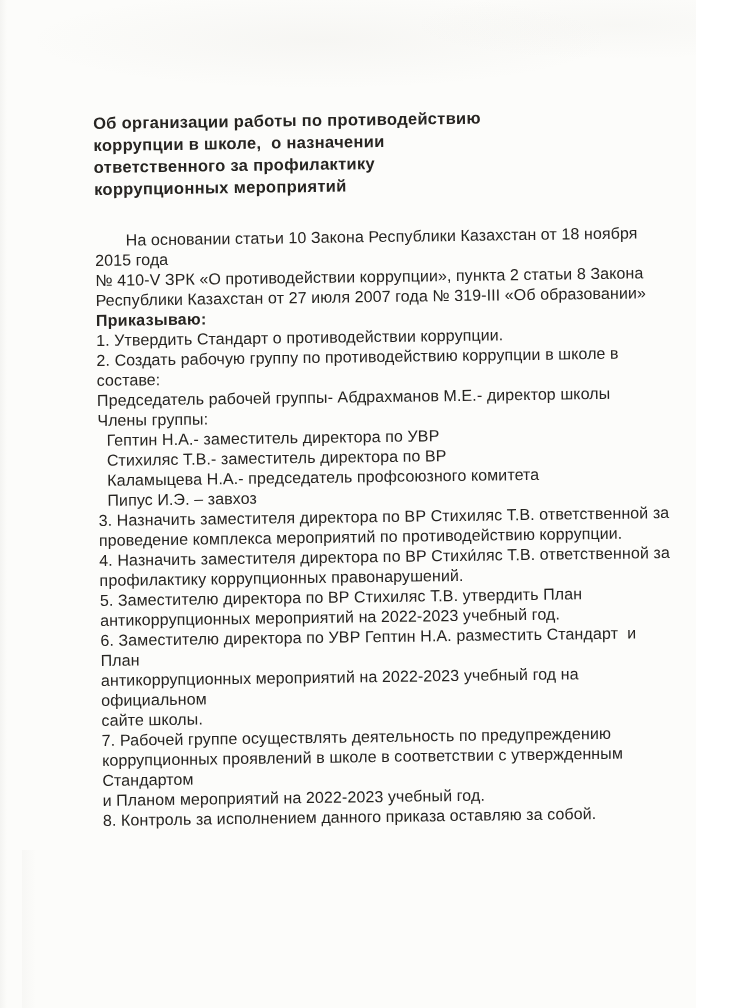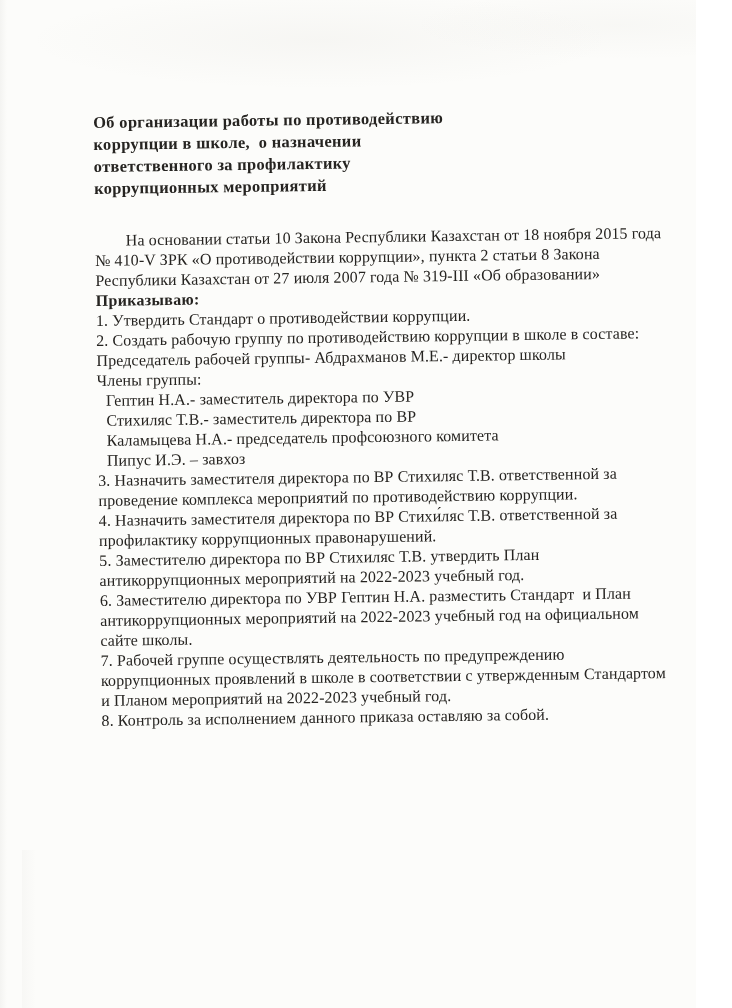--- a/index.html
+++ b/index.html
@@ -9,21 +9,21 @@
   }
   .page {
     position: relative;
     width: 696px;
     height: 1008px;
     background:
       radial-gradient(ellipse 420px 70px at 320px 40px, rgba(140,135,120,0.05), rgba(140,135,120,0) 70%),
       radial-gradient(ellipse 300px 50px at 620px 25px, rgba(140,135,120,0.04), rgba(140,135,120,0) 70%),
       #fcfcfa;
     overflow: hidden;
-    font-family: Liberation Serif, serif;
+    font-family: Liberation Sans, sans-serif;
   }
   .artifact-left {
     position: absolute;
     left: 0;
     top: 0;
     width: 7px;
     height: 1008px;
     background: linear-gradient(to right, rgba(90,90,80,0.05), rgba(90,90,80,0));
   }
   .artifact-bottom-left {

